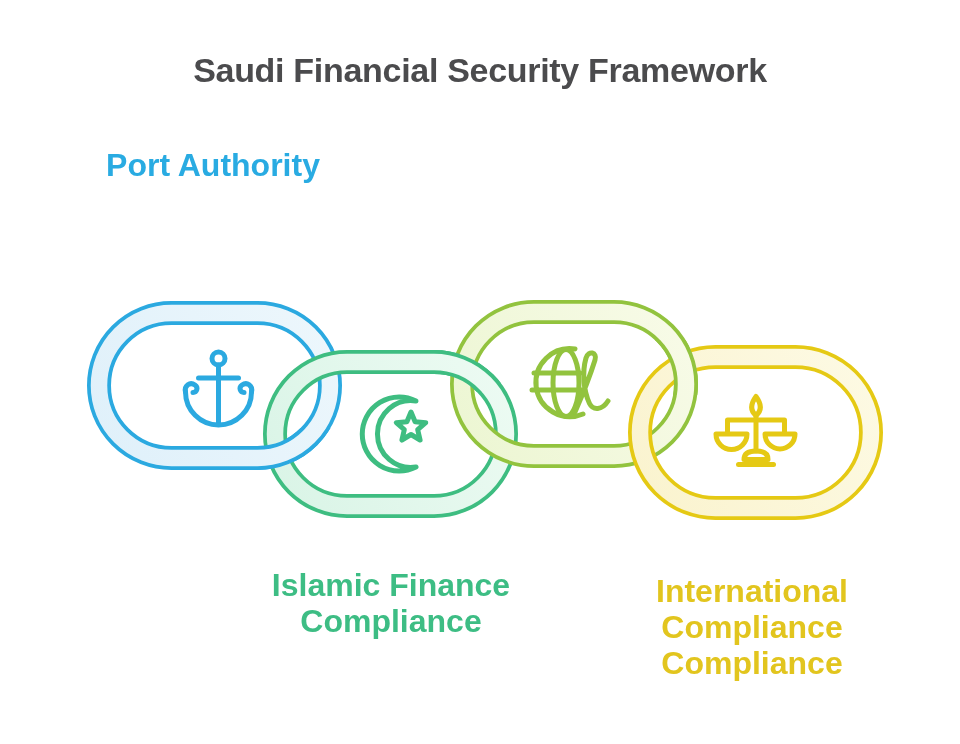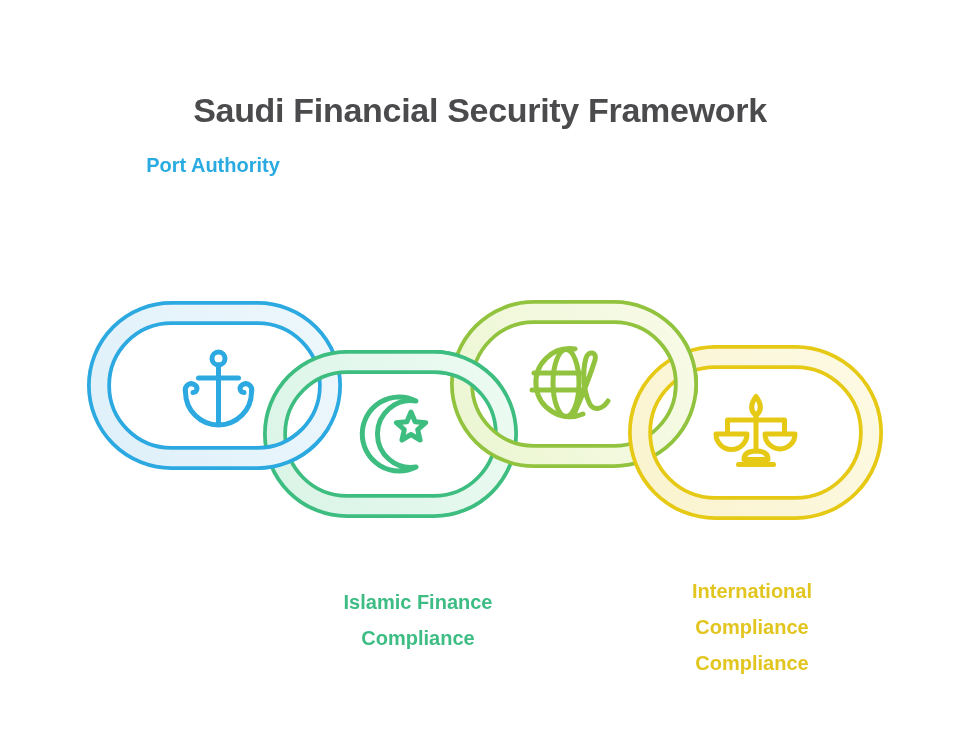--- a/index.html
+++ b/index.html
@@ -4,31 +4,31 @@
 <style>
   html,body{margin:0;padding:0;}
   body{
     width:960px;height:744px;background:#ffffff;
     font-family:"Liberation Sans","DejaVu Sans",sans-serif;
     position:relative;overflow:hidden;
   }
   .stage{position:absolute;inset:0;}
   .title{
     position:absolute;left:0;right:0;top:51px;
-    text-align:center;font-size:34px;font-weight:700;letter-spacing:-0.3px;margin-top:40px;
+    text-align:center;font-size:34px;font-weight:700;letter-spacing:-0.3px;
   }
   .node-label{
     position:absolute;transform:translateX(-50%);
-    text-align:center;font-weight:700;font-size:20px;line-height:36px;
+    text-align:center;font-weight:700;font-size:32px;line-height:36px;
     white-space:nowrap;
   }
   .node-label .line{display:block;}
   .label-1{left:213px;top:147px;}
   .label-2{left:573px;top:147px;}
-  .label-3{left:391px;top:584px;margin-left:27px;}
+  .label-3{left:391px;top:567px;}
   .label-4{left:752px;top:573px;}
   svg.chain{position:absolute;left:0;top:0;}
   .band{fill:none;stroke-width:24;}
   .band-fill{fill:none;stroke-width:16.5;}
   .icon{fill:none;stroke-width:5;stroke-linecap:round;stroke-linejoin:round;}
 </style>
 </head>
 <body>
 
 <div class="stage">

